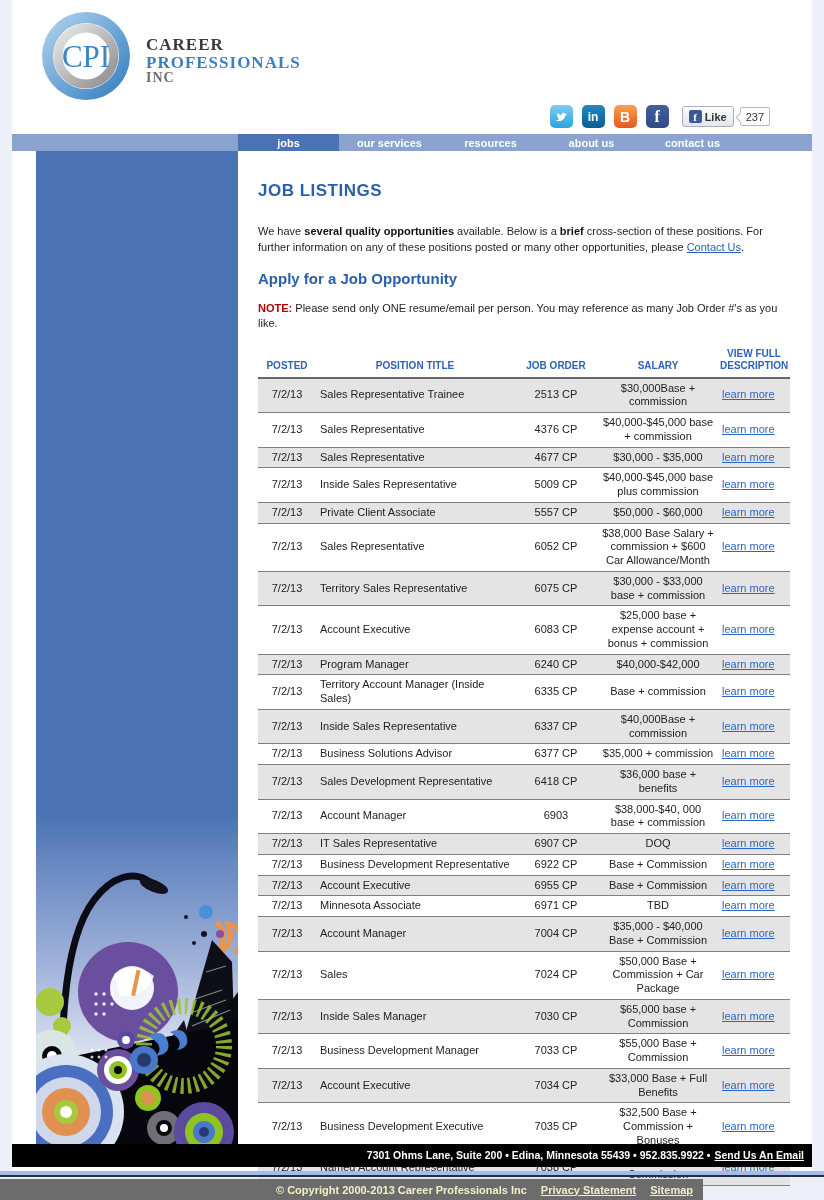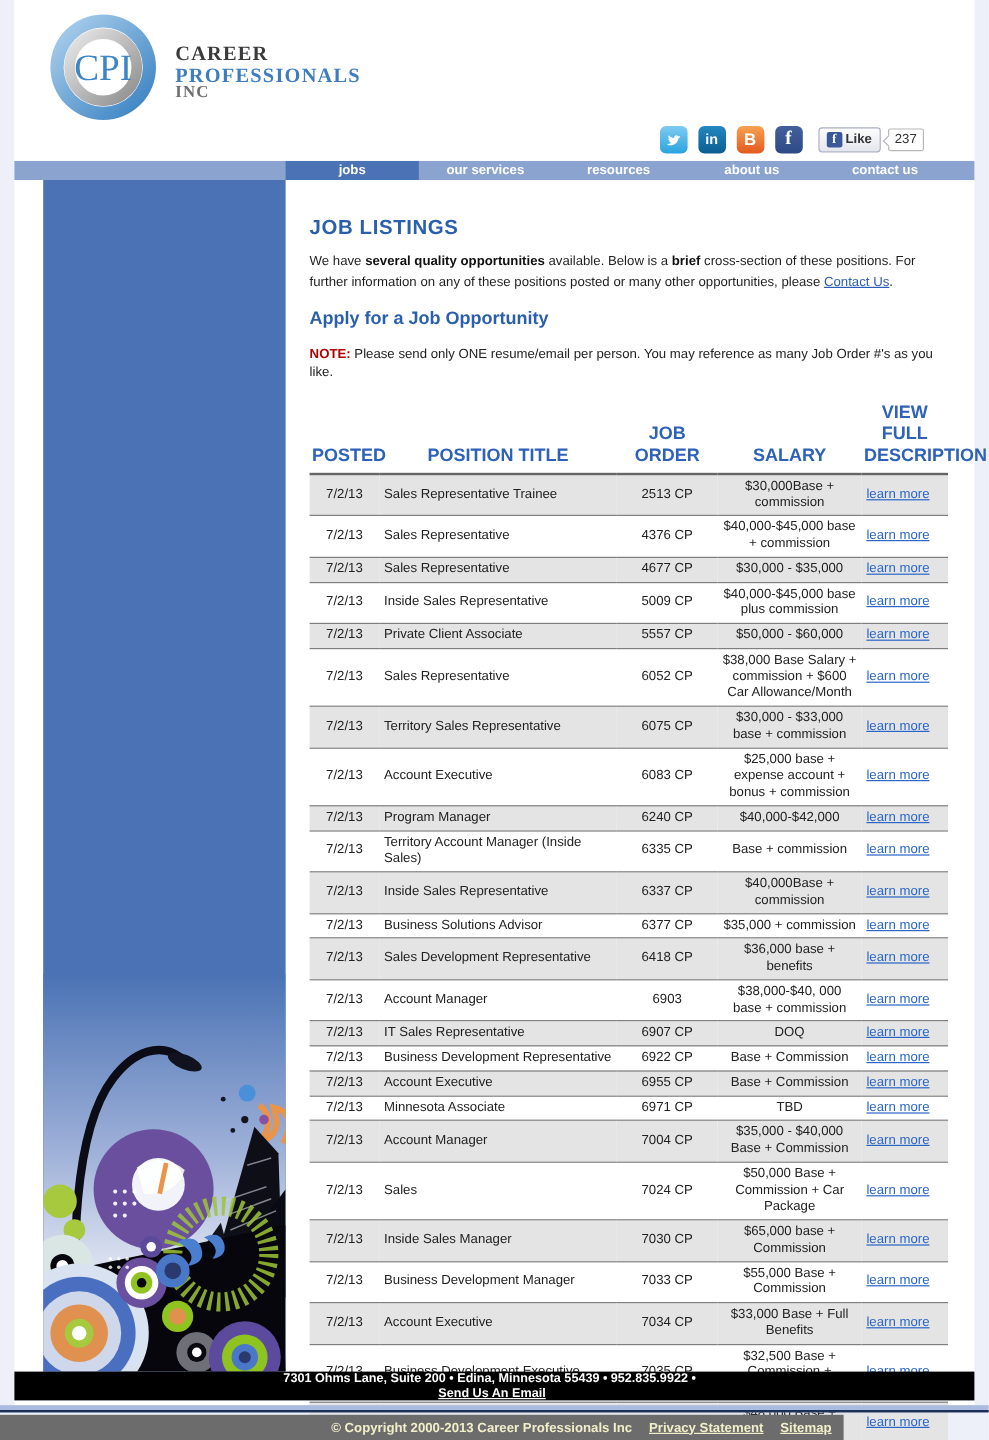--- a/index.html
+++ b/index.html
@@ -50,59 +50,59 @@
   }
   .like-count:before {
     content:""; position:absolute; left:-4px; top:6px; width:6px; height:6px;
     background:#fff; border-left:1px solid #b8b8b8; border-bottom:1px solid #b8b8b8;
     transform:rotate(45deg);
   }
   
   .nav { height:19px; background:#8ba3cf; display:flex; }
   .nav-spacer { width:226px; }
   .nav-item {
-    width:111px; color:#fff; font-size:11px; font-weight:bold;
+    width:101px; color:#fff; font-size:11px; font-weight:bold;
     display:flex; align-items:center; justify-content:center; cursor:pointer;
   }
   .nav-item.active { background:#4a72b4; }
   
   .body-row { display:flex; height:993px; }
   .sidebar { width:202px; margin-left:24px; background:#4a72b4; display:flex; flex-direction:column; }
   .sidebar-fill { flex:1; }
   .sidebar-art { width:202px; height:332px; display:block; }
   .content { flex:1; padding:30px 22px 0 20px; font-size:11px; color:#222; }
-  h1.page-title { color:#2a5fad; font-size:17px; letter-spacing:0.5px; margin-bottom:10px; }
+  h1.page-title { color:#2a5fad; font-size:17px; letter-spacing:0.5px; margin-bottom:22px; }
   .para { line-height:1.5; margin-bottom:14px; color:#1f1f1f; }
   .para b { color:#111; }
   a.inline-link { color:#2a5db5; text-decoration:underline; }
   h2.apply-title { color:#2a5fad; font-size:15px; margin-bottom:12px; }
   .note-line { margin:14px 0 14px; line-height:1.4; }
   .note-label { color:#b30000; font-weight:bold; }
   
   table.jobs { width:532px; border-collapse:collapse; table-layout:fixed; }
   table.jobs th {
-    color:#2e62b8; font-size:15px; font-weight:bold; text-align:center;
+    color:#2e62b8; font-size:10px; font-weight:bold; text-align:center;
     padding:2px 2px 5px; vertical-align:bottom; line-height:1.2;
   }
   table.jobs thead tr { border-bottom:2px solid #666; }
   table.jobs td { font-size:11px; padding:3px 4px; line-height:1.25; vertical-align:middle; }
   tr.job-row.shaded { background:#e4e4e4; border-top:1px solid #7f7f7f; border-bottom:1px solid #7f7f7f; }
   td.c-posted { text-align:center; }
   td.c-title  { text-align:left; padding-left:8px; }
   td.c-order  { text-align:center; }
   td.c-salary { text-align:center; }
   td.c-desc   { text-align:left; padding-left:6px; }
   a.learn-more { color:#2a66c8; text-decoration:underline; white-space:nowrap; }
   .col-posted { width:58px; } .col-title { width:198px; } .col-order { width:84px; }
   .col-salary { width:120px; } .col-desc { width:72px; }
   
   .address-bar {
     margin-top:auto; height:27px; background:#000; color:#fff;
     display:flex; align-items:center; justify-content:flex-end;
-    font-size:10.5px; font-weight:bold; padding-right:8px; margin-bottom:4px;flex-direction:column;
+    font-size:10.5px; font-weight:bold; padding-right:8px; margin-bottom:4px;
   }
   .address-bar a { color:#fff; text-decoration:underline; margin-left:4px; }
   .strip-blue { position:absolute; left:0; top:1171px; width:824px; height:6px; background:#a9bbde; border-bottom:2px solid #1c2f55; }
   .copyright-bar {
     position:absolute; left:0; top:1179px; width:703px; height:21px; background:#6c6c6c;
     color:#f2efc8; font-size:11px; font-weight:bold;
     display:flex; align-items:center; justify-content:flex-end; padding-right:10px; gap:14px;
   }
   .copyright-bar a { color:#f2efc8; text-decoration:underline; }
 </style>

